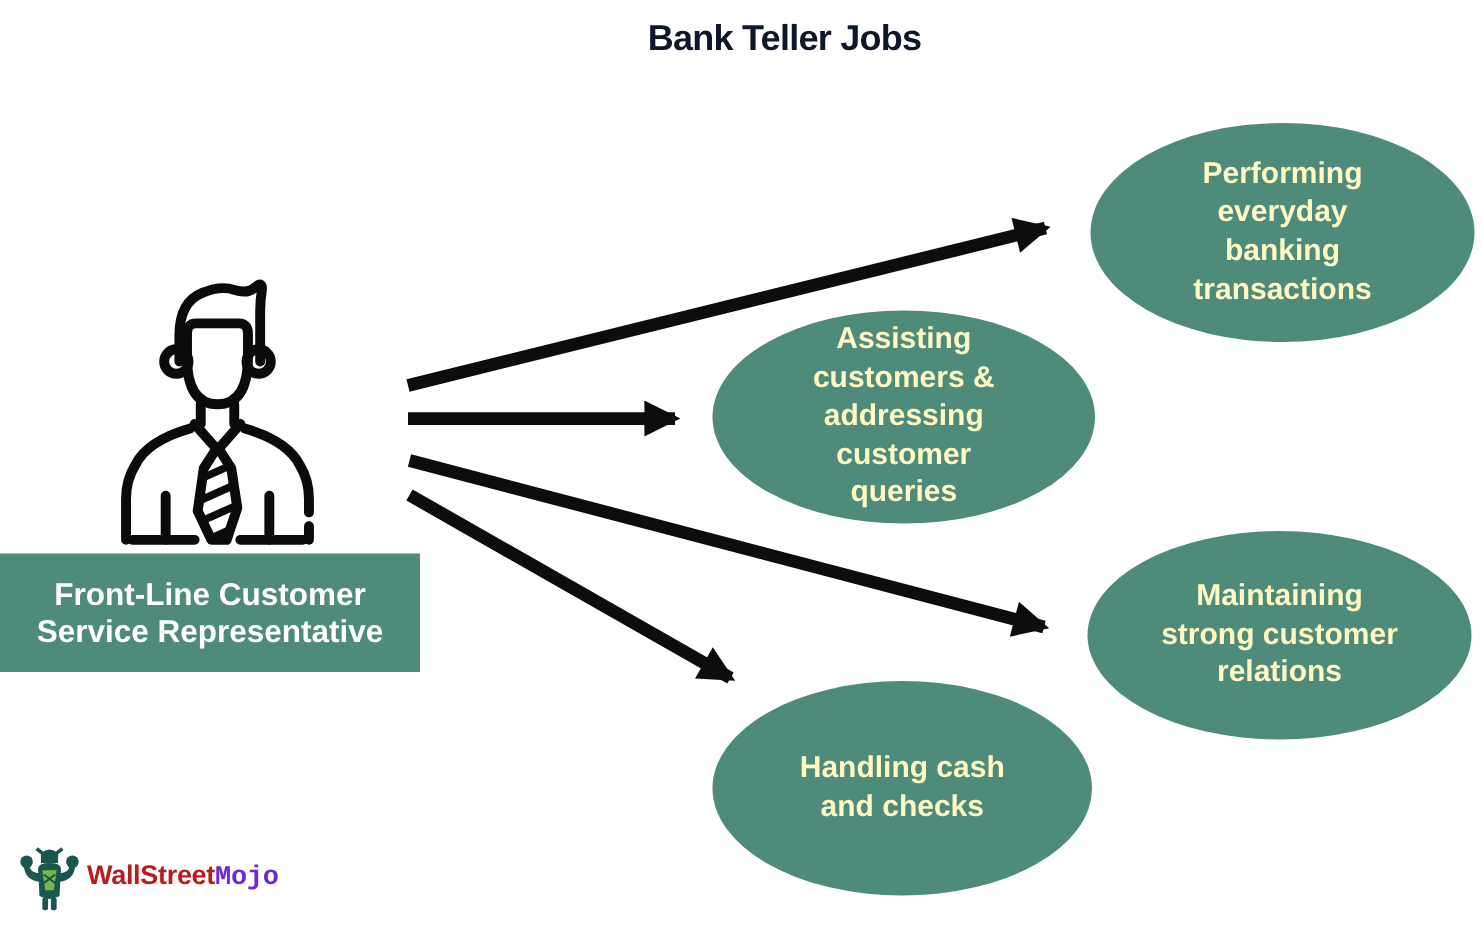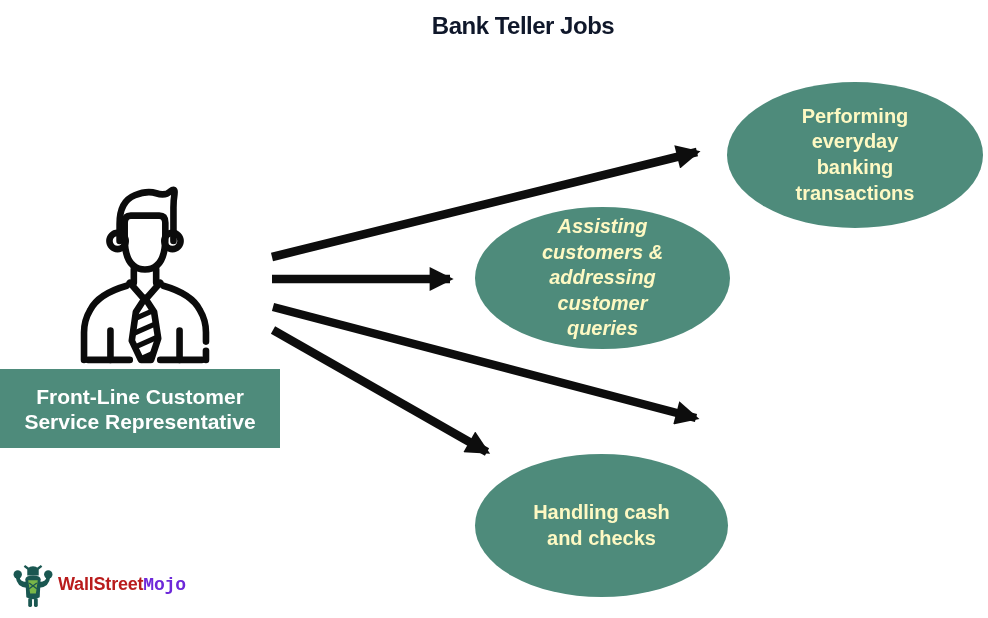--- a/index.html
+++ b/index.html
@@ -13,21 +13,21 @@
     letter-spacing:-0.5px;
   }
   .arrows{position:absolute;left:0;top:0;width:988px;height:618px;pointer-events:none;}
   .node{
     position:absolute;border-radius:50%;background:#4e8b7b;
     display:flex;align-items:center;justify-content:center;text-align:center;
     color:#fef9c3;font-weight:700;font-size:20px;line-height:1.28;
     white-space:pre-line;
   }
   .node-performing{left:727px;top:82px;width:256px;height:146px;}
-  .node-assisting{left:475px;top:207px;width:255px;height:142px;font-style:italic;}
+  .node-assisting{left:475px;top:207px;width:255px;height:142px;}
   .node-maintaining{left:725px;top:354px;width:256px;height:139px;}
   .node-handling{left:475px;top:454px;width:253px;height:143px;}
   .actor-label{
     position:absolute;left:0;top:369px;width:280px;height:79px;
     background:#4e8b7b;color:#ffffff;font-weight:700;font-size:21px;line-height:25px;
     display:flex;align-items:center;justify-content:center;text-align:center;
     white-space:pre-line;
   }
   .person{position:absolute;left:73px;top:178px;width:144px;height:188px;}
   .logo{
@@ -64,20 +64,25 @@
 everyday
 banking
 transactions</span>
   </div>
   <div class="node node-assisting">
     <span>Assisting
 customers &amp;
 addressing
 customer
 queries</span>
+  </div>
+  <div class="node node-maintaining">
+    <span>Maintaining
+strong customer
+relations</span>
   </div>
   <div class="node node-handling">
     <span>Handling cash
 and checks</span>
   </div>
 
   <svg class="person" viewBox="0 0 140 185" xmlns="http://www.w3.org/2000/svg">
     <g stroke="#0b0b0b" stroke-width="6.5" fill="none" stroke-linecap="round" stroke-linejoin="round">
 
       <path d="M45,62 V45 Q45,23 60,17 Q72,12 81,15 Q90,18 95,13 Q100,9 99,16 Q98,22 98,29 V62"></path>

